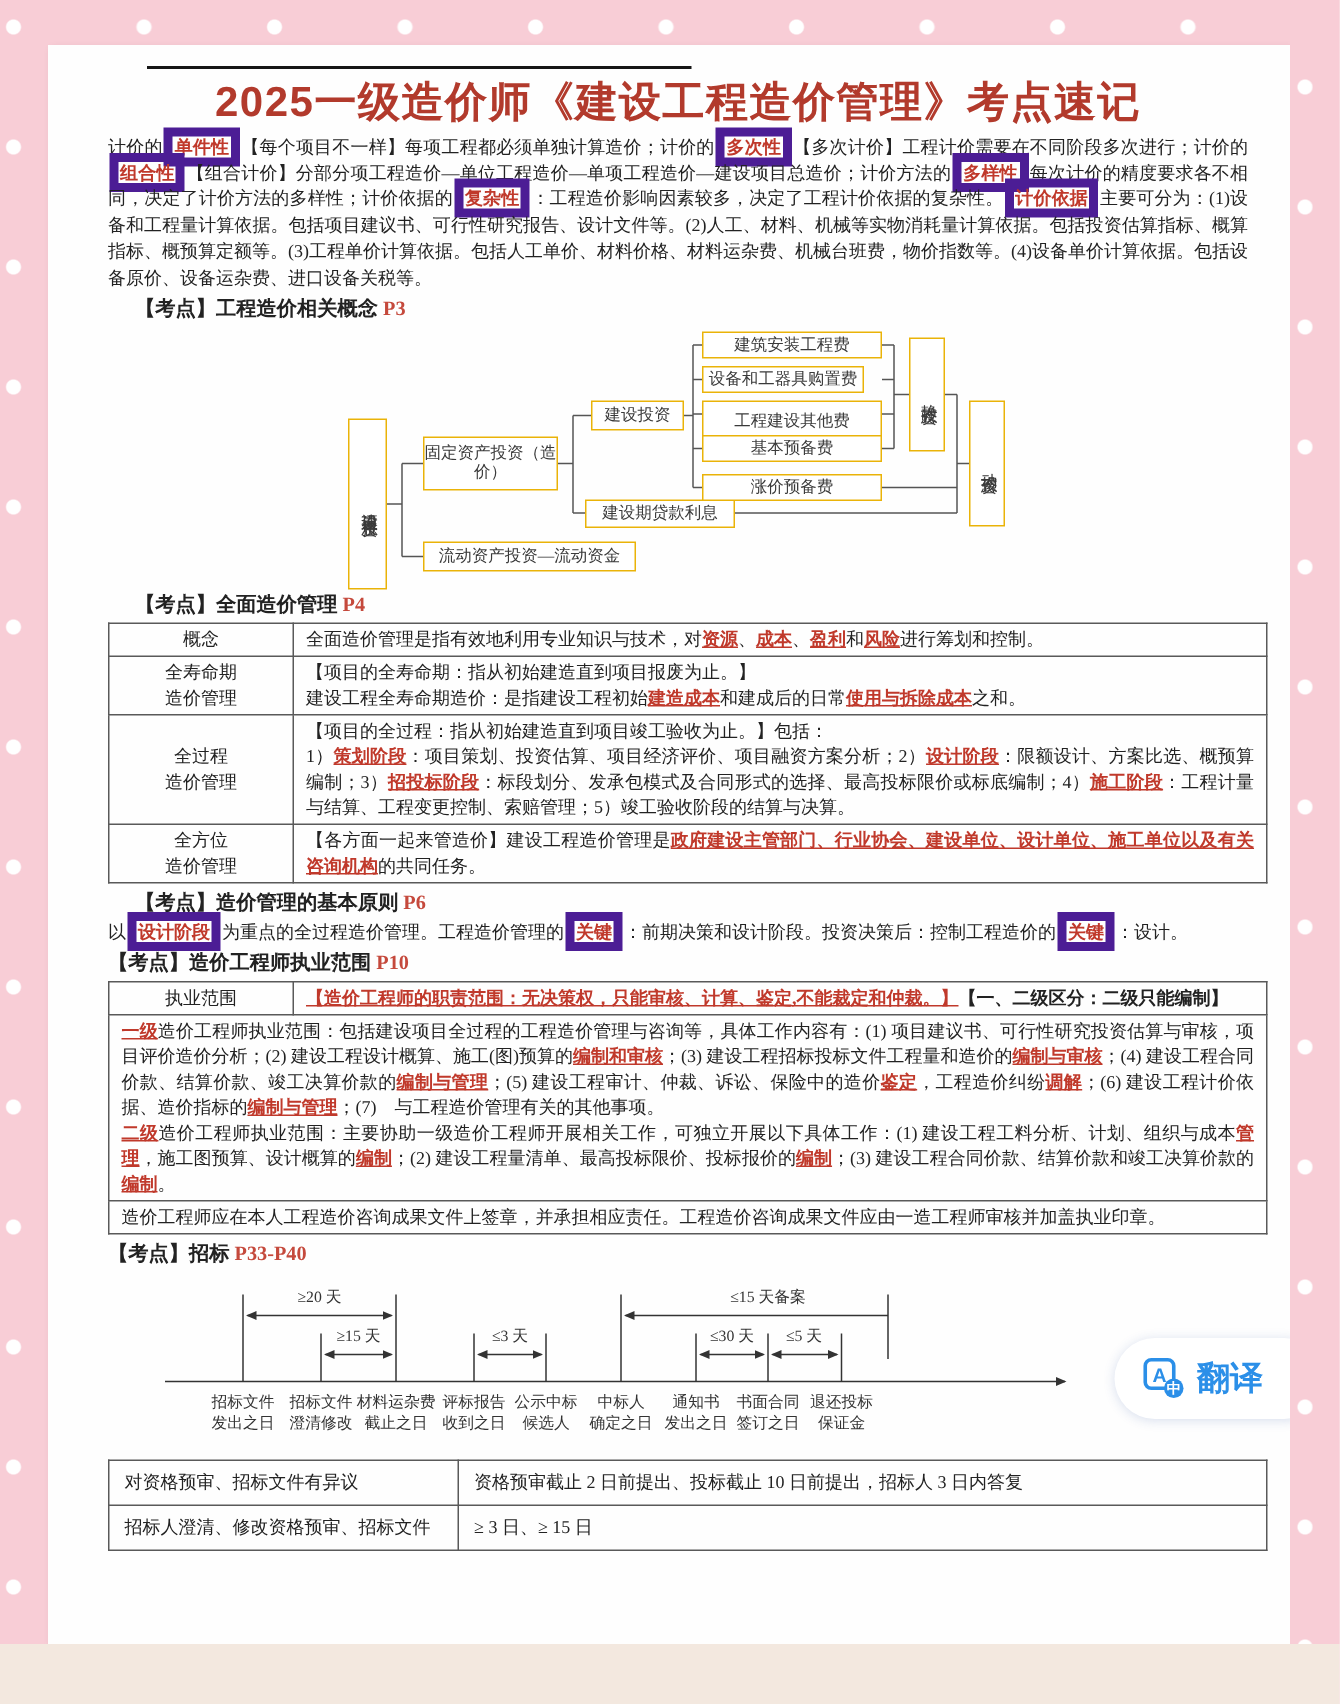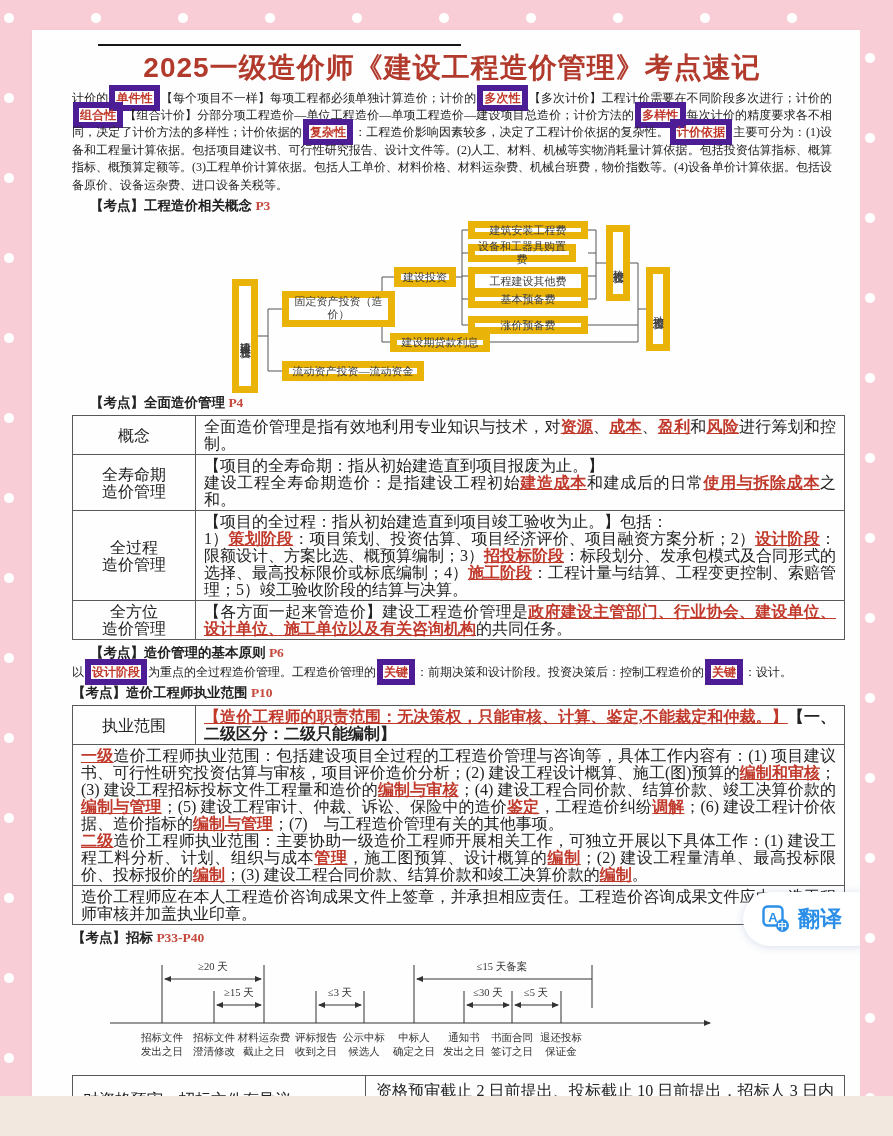--- a/index.html
+++ b/index.html
@@ -24,29 +24,29 @@
     text-align:center;margin:0 0 5px 0;letter-spacing:1px;
   }
   .kp{font-size:13.5px;font-weight:bold;line-height:18px;margin:3px 0 2px 0;}
   .kp .pref{color:#c5493c;font-weight:bold;}
   .ind{margin-left:18px;}
   .body-p{font-size:12px;line-height:17.4px;text-align:justify;margin:1px 0 2px 0;}
   .r{color:#c0392b;font-weight:bold;}
   .ru{color:#c0392b;font-weight:bold;text-decoration:underline;}
   .box{color:#c0392b;font-weight:bold;border:6px solid #4c1d95;padding:0 1px;margin:0 1px;}
   .pref{color:#c5493c;}
-  table.nt{border-collapse:collapse;width:773px;margin:3px 0 4px 0;font-size:16px;line-height:17px;}
+  table.nt{border-collapse:collapse;width:773px;margin:3px 0 4px 0;font-size:12px;line-height:17px;}
   table.nt td{border:1px solid #595959;padding:2px 8px;text-align:justify;vertical-align:middle;}
   table.nt td.lab{width:114px;text-align:center;white-space:pre-line;padding:2px 4px;}
   table.nt3 td{padding:6px 10px;}
   table.nt3 td.lab3{width:212px;text-align:left;white-space:nowrap;}
   
   .flow{position:relative;width:460px;height:172px;margin:4px 0 2px 150px;font-size:11px;color:#3a3a3a;}
   .flow svg{position:absolute;left:0;top:0;}
-  .fbox{position:absolute;border:7px solid #eab308;background:#fff;display:flex;align-items:center;justify-content:center;text-align:center;box-sizing:border-box;line-height:13px;}
+  .fbox{position:absolute;border:1px solid #eab308;background:#fff;display:flex;align-items:center;justify-content:center;text-align:center;box-sizing:border-box;line-height:13px;}
   .vbox{writing-mode:vertical-rl;text-orientation:upright;letter-spacing:1px;}
   
   .tl{position:relative;width:640px;height:118px;margin:6px 0 4px 30px;font-size:10.5px;color:#333;}
   .tl svg{position:absolute;left:0;top:0;}
   .tl .ilab{position:absolute;transform:translateX(-50%);white-space:nowrap;}
   .tl .tick-lab{position:absolute;transform:translateX(-50%);text-align:center;line-height:14px;top:78px;white-space:nowrap;}
   
   .translate-btn{
     position:absolute;left:743px;top:892px;width:140px;height:54px;z-index:3;
     background:#fff;border:none;border-radius:28px;box-shadow:0 1px 8px rgba(40,80,160,.18);
@@ -78,21 +78,21 @@
     <svg width="460" height="172" viewBox="0 0 460 172">
       <g stroke="#555" stroke-width="1" fill="none">
         <path d="M36,117 h10 M46,90 V152 M46,90 H60 M46,152 H60"></path>
         <path d="M150,90 h10 M160,58 V123 M160,58 H172 M160,123 H168"></path>
         <path d="M234,58 h6 M240,11 V106 M240,11 h6 M240,34 h6 M240,57 h6 M240,80 h6 M240,106 h6"></path>
         <path d="M366,11 h8 M366,34 h8 M366,57 h8 M366,80 h8 M374,11 V80 M374,44 H384"></path>
         <path d="M408,44 h8 M366,106 H416 M268,123 H416 M416,44 V123 M416,90 H424"></path>
       </g>
     </svg>
     <div class="fbox vbox" style="left:10px;top:60px;width:26px;height:114px;">建设项目总投资</div>
-    <div class="fbox" style="left:60px;top:72px;width:113px;height:36px;font-family:Liberation Mono, monospace;">固定资产投资（造价）</div>
+    <div class="fbox" style="left:60px;top:72px;width:90px;height:36px;">固定资产投资（造价）</div>
     <div class="fbox" style="left:60px;top:142px;width:142px;height:20px;">流动资产投资—流动资金</div>
     <div class="fbox" style="left:172px;top:48px;width:62px;height:20px;">建设投资</div>
     <div class="fbox" style="left:168px;top:114px;width:100px;height:19px;">建设期贷款利息</div>
     <div class="fbox" style="left:246px;top:2px;width:120px;height:18px;">建筑安装工程费</div>
     <div class="fbox" style="left:246px;top:25px;width:108px;height:18px;">设备和工器具购置费</div>
     <div class="fbox" style="left:246px;top:48px;width:120px;height:28px;">工程建设其他费</div>
     <div class="fbox" style="left:246px;top:71px;width:120px;height:18px;">基本预备费</div>
     <div class="fbox" style="left:246px;top:97px;width:120px;height:18px;">涨价预备费</div>
     <div class="fbox vbox" style="left:384px;top:6px;width:24px;height:76px;">静态投资</div>
     <div class="fbox vbox" style="left:424px;top:48px;width:24px;height:84px;">动态投资</div>
@@ -173,21 +173,21 @@
         <line x1="115" y1="52" x2="159" y2="52" marker-start="url(#ah)" marker-end="url(#ah)"></line>
         <line x1="217" y1="52" x2="259" y2="52" marker-start="url(#ah)" marker-end="url(#ah)"></line>
         <line x1="315" y1="26" x2="490" y2="26" marker-start="url(#ah)"></line>
         <line x1="365" y1="52" x2="407" y2="52" marker-start="url(#ah)" marker-end="url(#ah)"></line>
         <line x1="413" y1="52" x2="456" y2="52" marker-start="url(#ah)" marker-end="url(#ah)"></line>
       </g>
     </svg>
     <div class="ilab" style="left:111px;top:7px;">≥20 天</div>
     <div class="ilab" style="left:137px;top:33px;">≥15 天</div>
     <div class="ilab" style="left:238px;top:33px;">≤3 天</div>
-    <div class="ilab" style="left:400px;top:7px;">≤15 天备案</div>
+    <div class="ilab" style="left:410px;top:7px;">≤15 天备案</div>
     <div class="ilab" style="left:386px;top:33px;">≤30 天</div>
     <div class="ilab" style="left:434px;top:33px;">≤5 天</div>
 
     <div class="tick-lab" style="left:60px;"><span>招标文件</span><br><span>发出之日</span></div>
     <div class="tick-lab" style="left:112px;"><span>招标文件</span><br><span>澄清修改</span></div>
     <div class="tick-lab" style="left:162px;"><span>材料运杂费</span><br><span>截止之日</span></div>
     <div class="tick-lab" style="left:214px;"><span>评标报告</span><br><span>收到之日</span></div>
     <div class="tick-lab" style="left:262px;"><span>公示中标</span><br><span>候选人</span></div>
     <div class="tick-lab" style="left:312px;"><span>中标人</span><br><span>确定之日</span></div>
     <div class="tick-lab" style="left:362px;"><span>通知书</span><br><span>发出之日</span></div>

